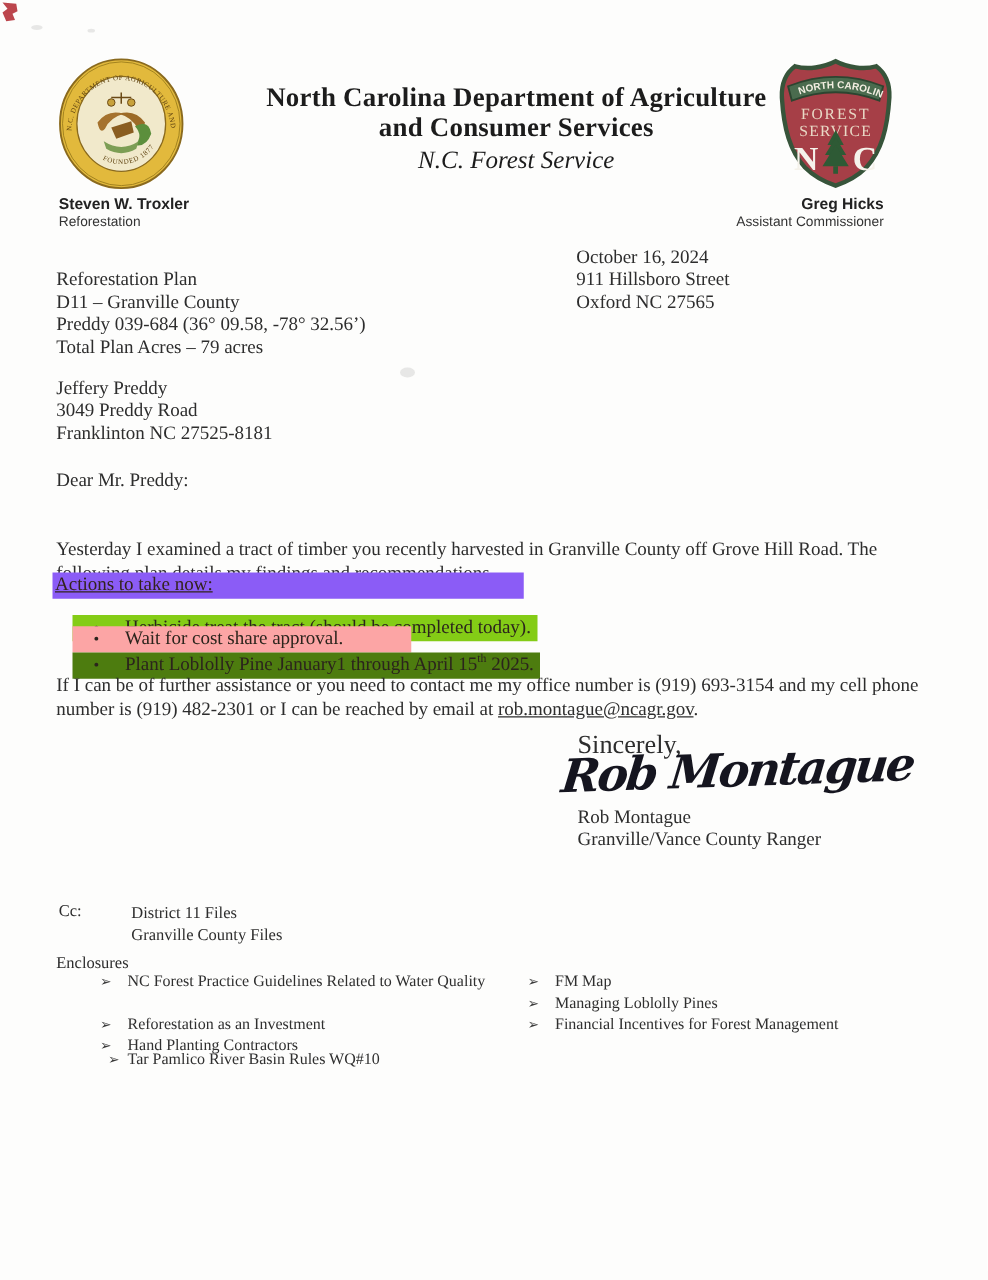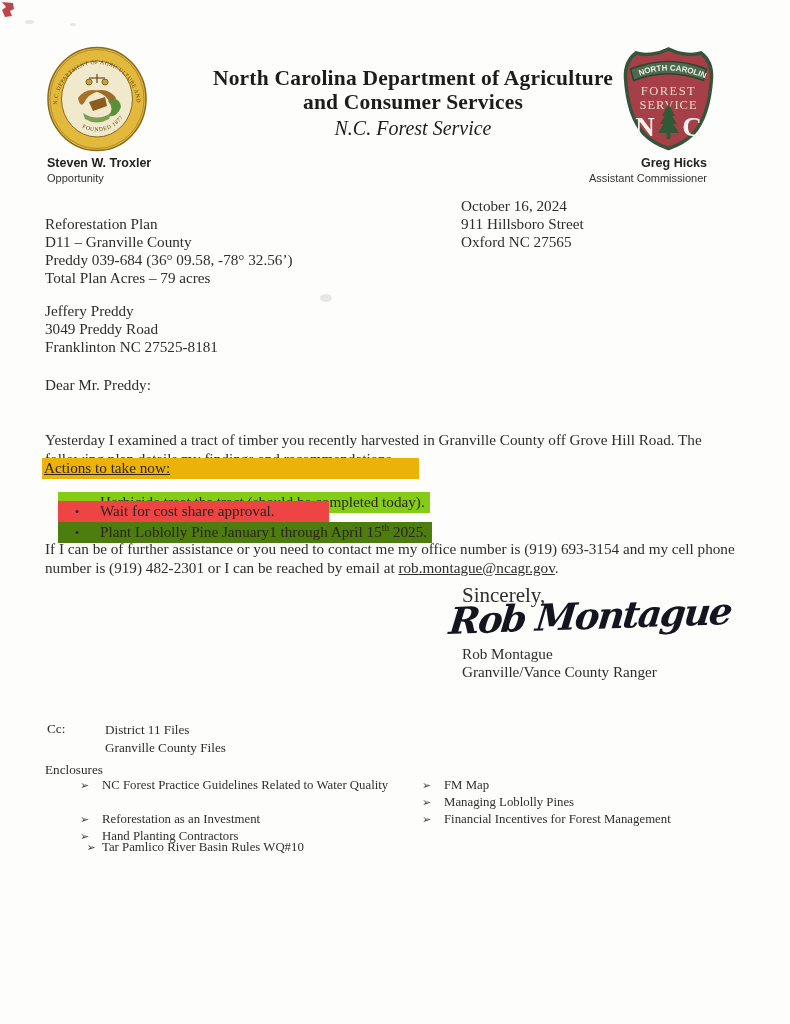--- a/index.html
+++ b/index.html
@@ -116,21 +116,21 @@
     <g fill="#2e5a35">
       <polygon points="52.5,60 59,72 46,72"></polygon>
       <polygon points="52.5,66 61,80 44,80"></polygon>
       <polygon points="52.5,72 63,89 42,89"></polygon>
       <rect x="50.6" y="89" width="3.8" height="6"></rect>
     </g>
   </svg>
 
   <div class="abs official official-left">
     <div class="name">Steven W. Troxler</div>
-    <div class="role">Opportunity</div>
+    <div class="role">Reforestation</div>
   </div>
   <div class="abs official official-right">
     <div class="name">Greg Hicks</div>
     <div class="role">Assistant Commissioner</div>
   </div>
 
   <div class="abs date-block">
     <div class="line">October 16, 2024</div>
     <div class="line">911 Hillsboro Street</div>
     <div class="line">Oxford NC 27565</div>
@@ -147,27 +147,27 @@
     <div class="line">Jeffery Preddy</div>
     <div class="line">3049 Preddy Road</div>
     <div class="line">Franklinton NC 27525-8181</div>
   </div>
 
   <div class="abs salutation">Dear Mr. Preddy:</div>
 
   <div class="abs paragraph">Yesterday I examined a tract of timber you recently harvested in Granville County off Grove Hill Road. The following plan details my findings and recommendations.</div>
 
   <div class="abs actions-heading">
-    <span class="hl-head" style="background:#eab308;"><span>Actions to take now:</span></span>
+    <span class="hl-head" style="background:#8b5cf6;"><span>Actions to take now:</span></span>
   </div>
   <div class="abs action-row" style="top:480px;">
     <span class="hl" style="background:#84cc16;margin-top:12px;"><span class="dot">•</span><span>Herbicide treat the tract (should be completed today).</span></span>
   </div>
   <div class="abs action-row" style="top:501px;">
-    <span class="hl pr-lg" style="background:#ef4444;"><span class="dot">•</span><span>Wait for cost share approval.</span></span>
+    <span class="hl pr-lg" style="background:#fca5a5;"><span class="dot">•</span><span>Wait for cost share approval.</span></span>
   </div>
   <div class="abs action-row" style="top:522px;">
     <span class="hl" style="background:#4d7c0f;"><span class="dot">•</span><span>Plant Loblolly Pine January1 through April 15</span><sup>th</sup><span> 2025.</span></span>
   </div>
 
   <div class="abs contact">
     <span>If I can be of further assistance or you need to contact me my office number is (919) 693-3154 and my cell phone number is (919) 482-2301 or I can be reached by email at </span><span class="email">rob.montague@ncagr.gov</span><span>.</span>
   </div>
 
   <div class="abs closing">Sincerely,</div>

